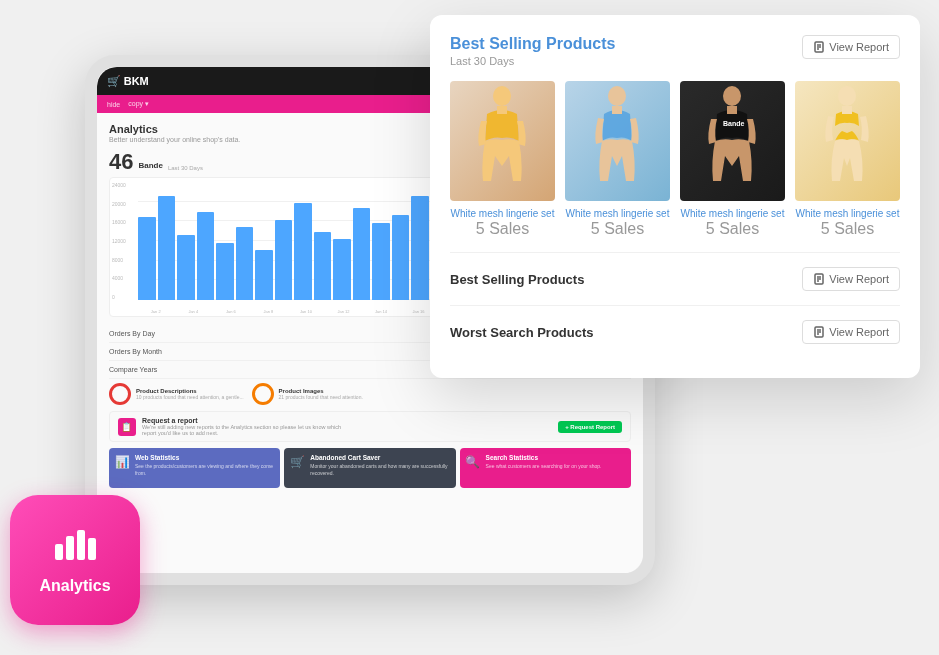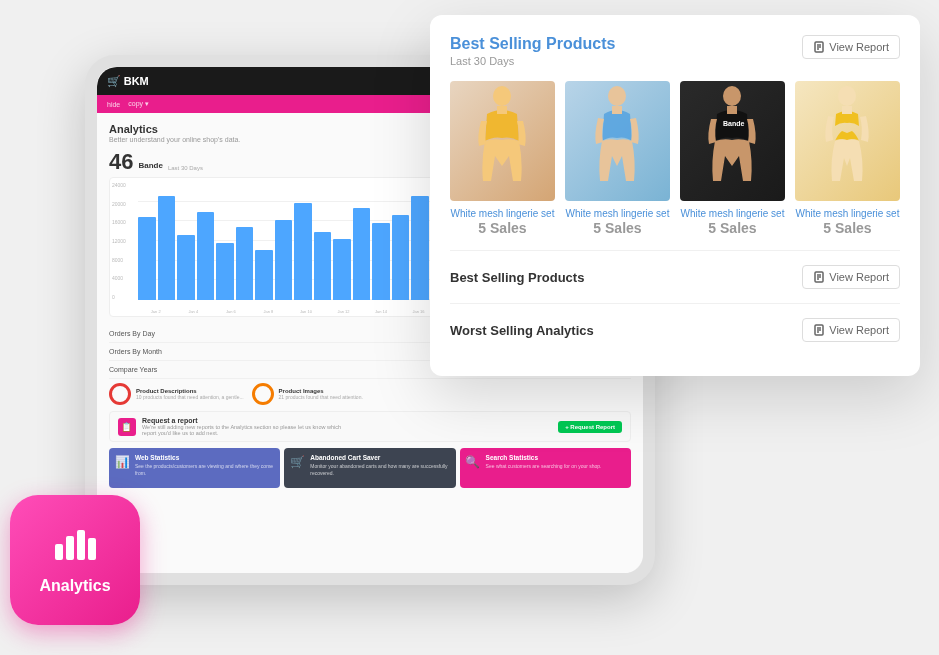--- a/index.html
+++ b/index.html
@@ -382,23 +382,22 @@
     .product-img-4 { background: linear-gradient(135deg, #f5e6c0 0%, #e8c87a 100%); }
 
     .product-name {
       font-size: 10px;
       color: #4a90d9;
       font-weight: 500;
       line-height: 1.3;
       margin-bottom: 0;
     }
     .product-sales {
-      font-size: 14px;
+      font-size: 16px;
       color: #999;
-      font-weight: bold;
     }
 
     
     .popup-divider-row {
       display: flex;
       justify-content: space-between;
       align-items: center;
       padding: 14px 0;
       border-top: 1px solid #f0f0f0;
     }
@@ -725,21 +724,21 @@
         <rect x="2" y="1" width="8" height="10" rx="1"></rect>
         <line x1="4" y1="4" x2="8" y2="4"></line>
         <line x1="4" y1="6" x2="8" y2="6"></line>
         <line x1="4" y1="8" x2="6" y2="8"></line>
       </svg>
       <span>View Report</span>
     </button>
   </div>
 
   <div class="popup-divider-row">
-    <span class="popup-row-title">Worst Selling Analytics</span>
+    <span class="popup-row-title">Worst Search Products</span>
     <button class="view-report-btn">
       <svg viewBox="0 0 12 12" fill="none" stroke="#666" stroke-width="1.5">
         <rect x="2" y="1" width="8" height="10" rx="1"></rect>
         <line x1="4" y1="4" x2="8" y2="4"></line>
         <line x1="4" y1="6" x2="8" y2="6"></line>
         <line x1="4" y1="8" x2="6" y2="8"></line>
       </svg>
       <span>View Report</span>
     </button>
   </div>

